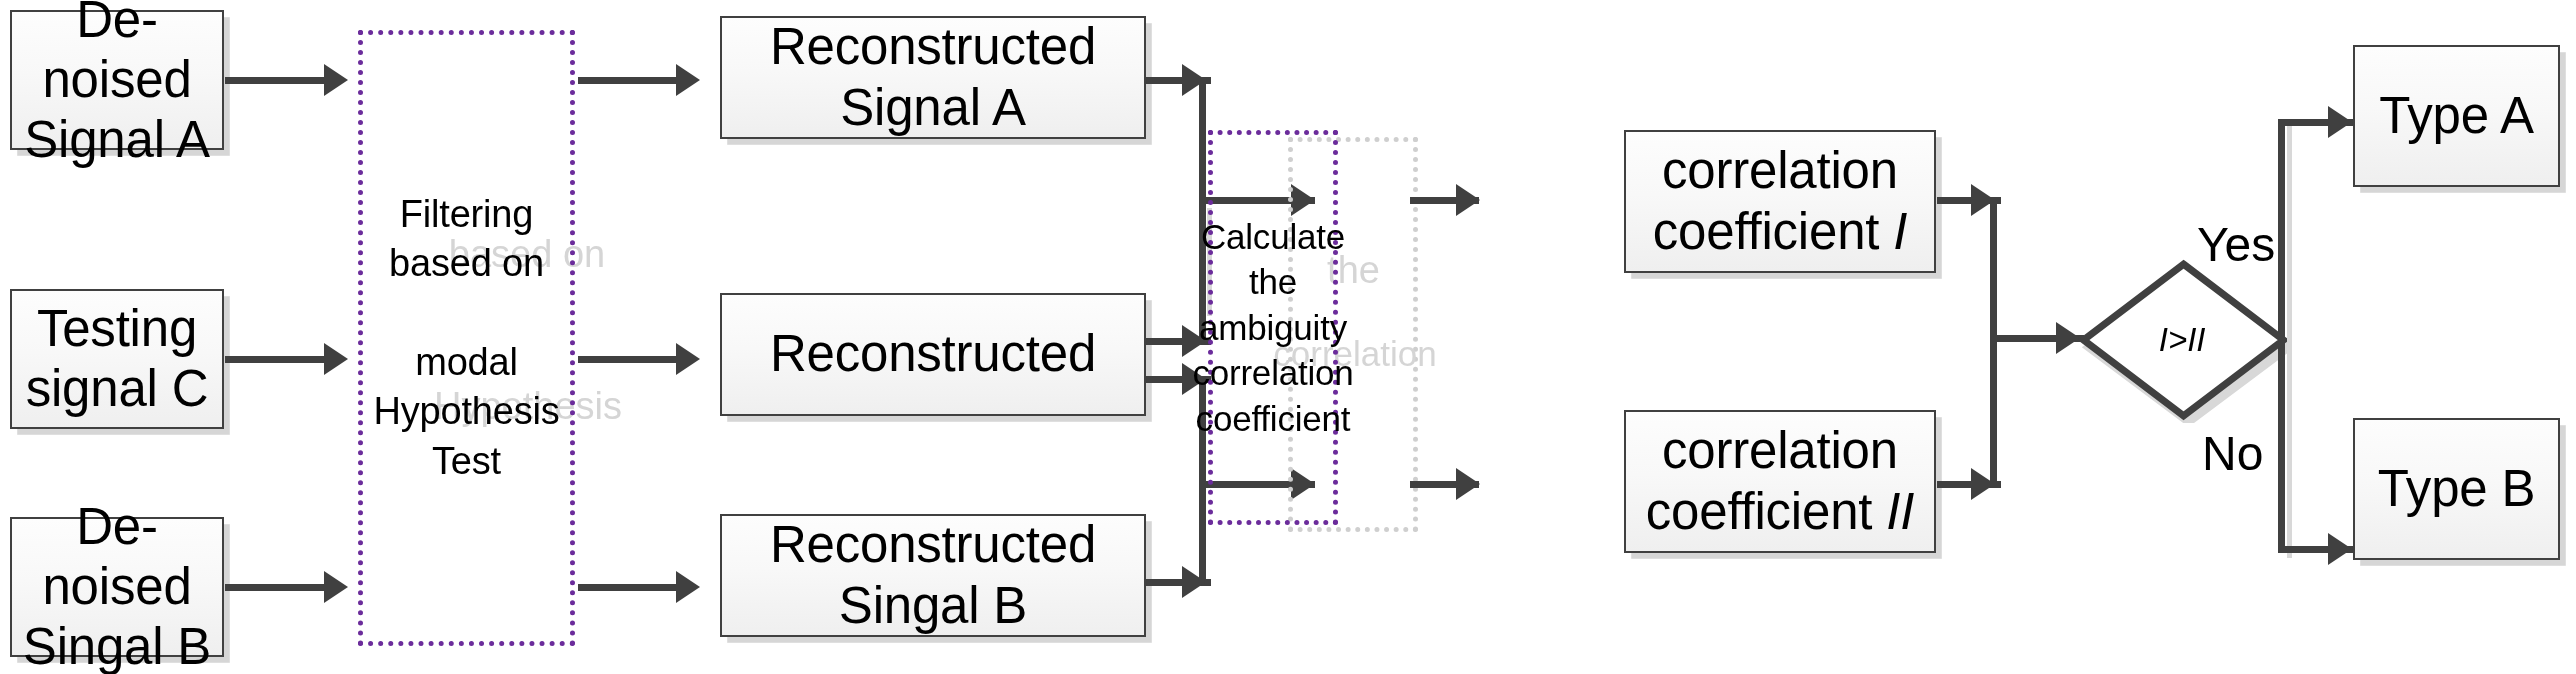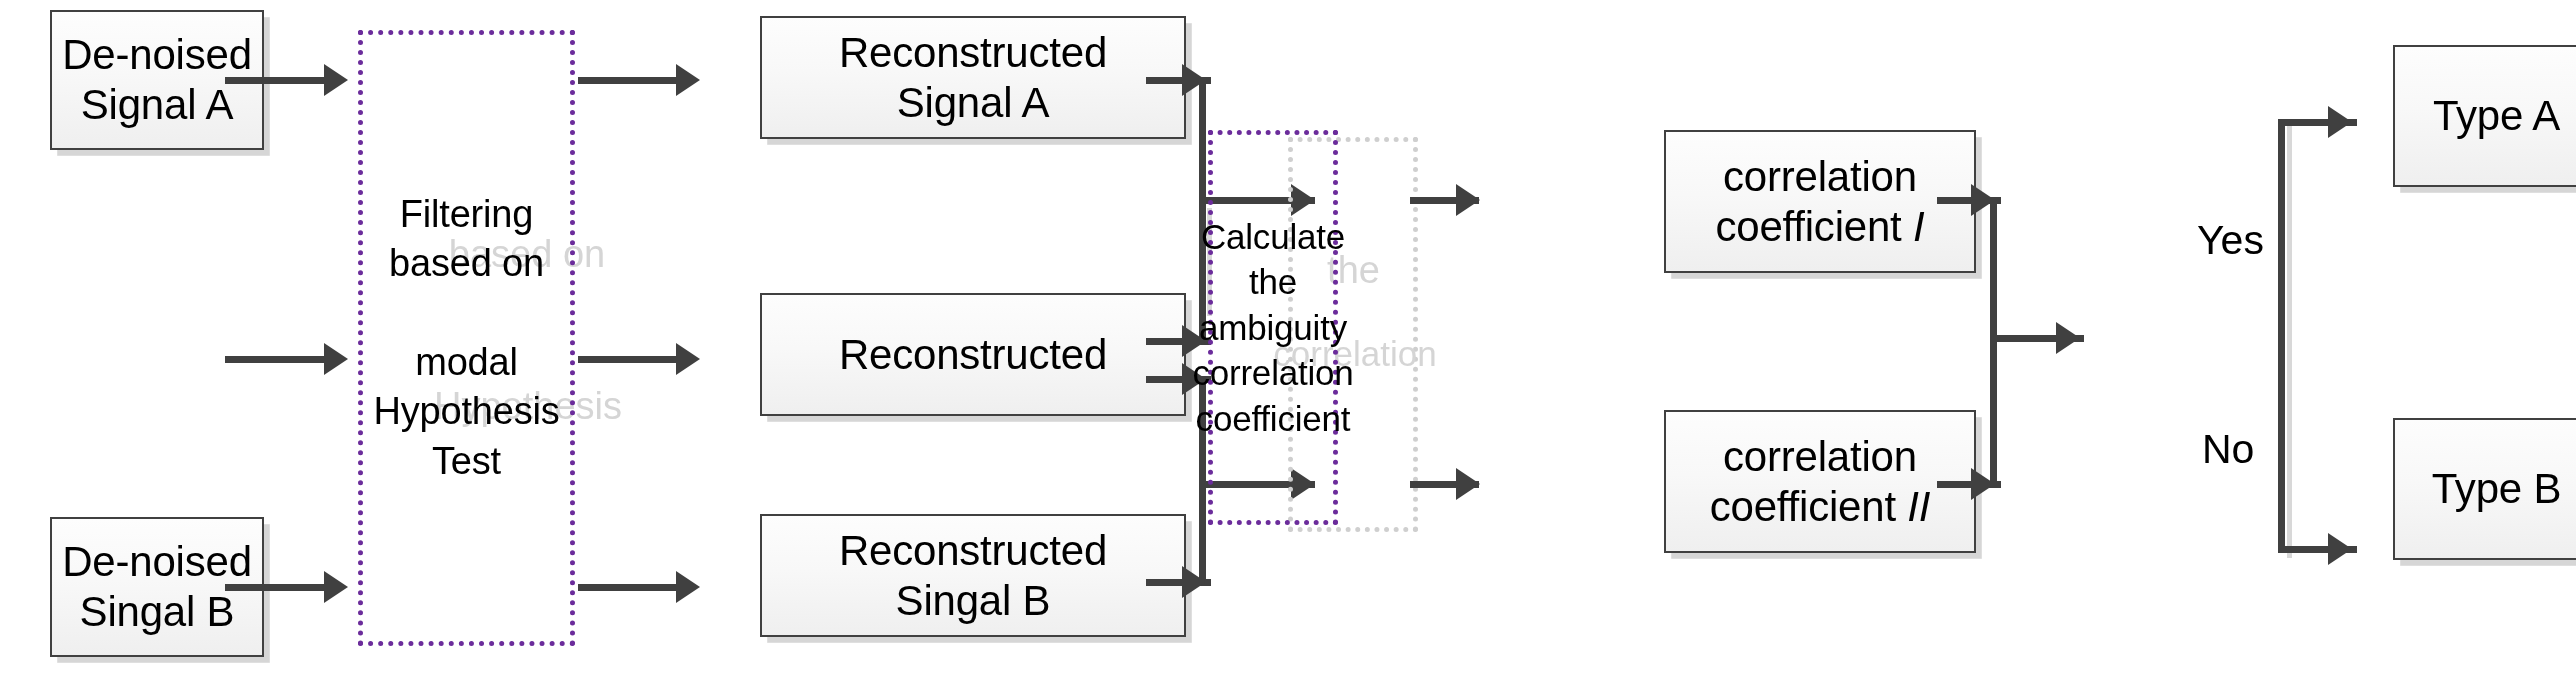--- a/index.html
+++ b/index.html
@@ -18,25 +18,24 @@
     position:absolute;
     box-sizing:border-box;
     border:2.2px solid #404040;
     background:linear-gradient(180deg,#fdfdfd 0%,#f8f8f8 45%,#efefef 100%);
     box-shadow:6.5px 6.5px 0 -0.7px rgba(0,0,0,0.16);
     display:flex;
     align-items:center;
     justify-content:center;
     text-align:center;
     color:#000000;
-    font-size:42px;
+    font-size:51px;
     line-height:1.18;
     letter-spacing:-0.2px;
     padding:2.9px 7.2px;
-    margin-left:40px;
   }
   .node .lbl{display:block;}
   .node .lbl em{font-style:italic;}
 
   
   .dotted{
     position:absolute;
     box-sizing:border-box;
     border:5px dotted #6B2C9B;
     background:#ffffff;
@@ -96,34 +95,37 @@
   .arrowhead{
     position:absolute;
     width:0;height:0;
     border-top:16px solid transparent;
     border-bottom:16px solid transparent;
     border-left:24.6px solid #404040;
   }
 
   .edge-label{
     position:absolute;
-    font-size:41px;
+    font-size:48px;
     color:#000;
     white-space:nowrap;
   }
 </style>
 </head>
 <body>
 
 <div id="stage">
 
   <div class="node" style="left:10px;top:10px;width:214px;height:140px;">
     <span class="lbl"><span>De-noised</span><br><span>Signal A</span></span>
   </div>
 
+  <div class="node" style="left:10px;top:289px;width:214px;height:140px;">
+    <span class="lbl"><span>Testing</span><br><span>signal C</span></span>
+  </div>
 
   <div class="node" style="left:10px;top:517px;width:214px;height:140px;">
     <span class="lbl"><span>De-noised</span><br><span>Singal B</span></span>
   </div>
 
   <div class="wire h" style="left:225px;top:77px;width:101px;"></div>
   <div class="arrowhead" style="left:324px;top:64px;"></div>
 
   <div class="wire h" style="left:225px;top:356px;width:101px;"></div>
   <div class="arrowhead" style="left:324px;top:343px;"></div>
@@ -221,20 +223,29 @@
   </div>
 
   <div class="wire h" style="left:1937px;top:197px;width:64px;"></div>
   <div class="arrowhead" style="left:1971px;top:184px;"></div>
   <div class="wire h" style="left:1937px;top:481px;width:64px;"></div>
   <div class="arrowhead" style="left:1971px;top:468px;"></div>
   <div class="wire v" style="left:1990px;top:197px;height:290px;"></div>
   <div class="wire h" style="left:1990px;top:335px;width:94px;"></div>
   <div class="arrowhead" style="left:2056px;top:322px;"></div>
 
+  <div class="diamond-wrap" style="left:2080px;top:257px;width:210px;height:166px;">
+    <svg class="diamond" viewBox="0 0 290 230" preserveAspectRatio="none">
+      <polygon points="150,20 290,125 150,230 10,125" fill="#d8d8d8" stroke="#d8d8d8" stroke-width="9"></polygon>
+      <polygon points="143,10 281,115 143,220 5,115" fill="#ffffff" stroke="#404040" stroke-width="10" stroke-linejoin="miter"></polygon>
+    </svg>
+    <div class="diamond-label" style="transform:translate(-2.9px,0);">
+      <span>I&gt;II</span>
+    </div>
+  </div>
 
   <div class="wire v" style="left:2278px;top:119px;height:434px;"></div>
   <div class="wire-ghost v" style="left:2287px;top:124px;height:434px;"></div>
 
   <div class="wire h" style="left:2278px;top:119px;width:79px;"></div>
   <div class="arrowhead" style="left:2328px;top:106px;"></div>
 
   <div class="wire h" style="left:2278px;top:546px;width:79px;"></div>
   <div class="arrowhead" style="left:2328px;top:533px;"></div>
 

